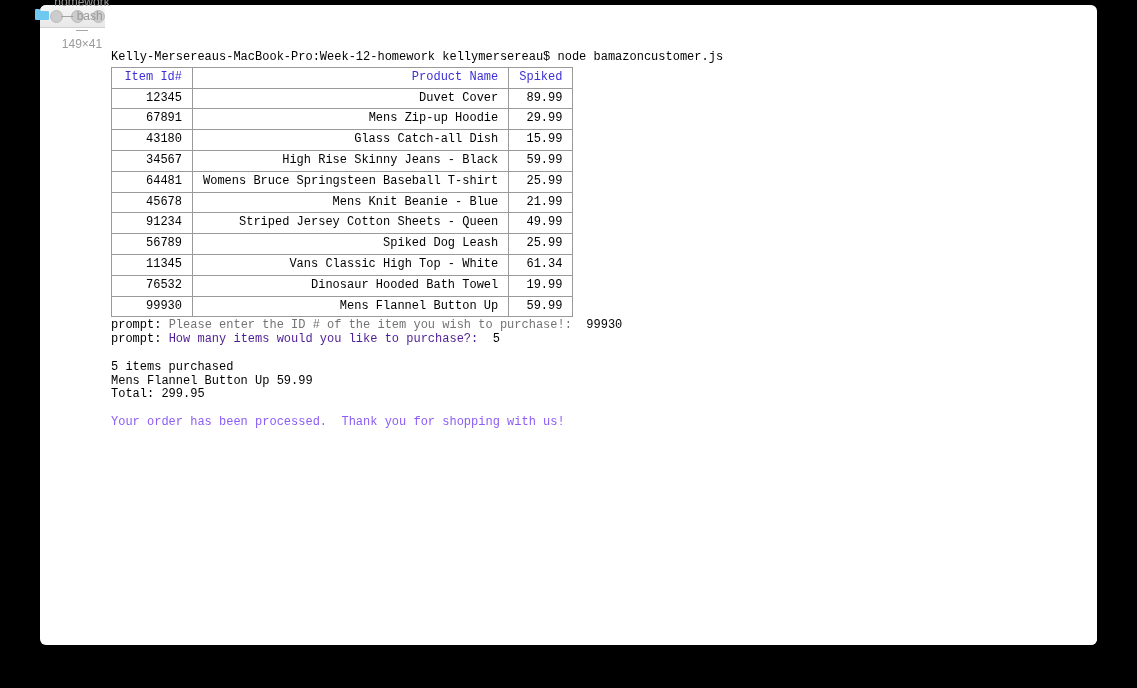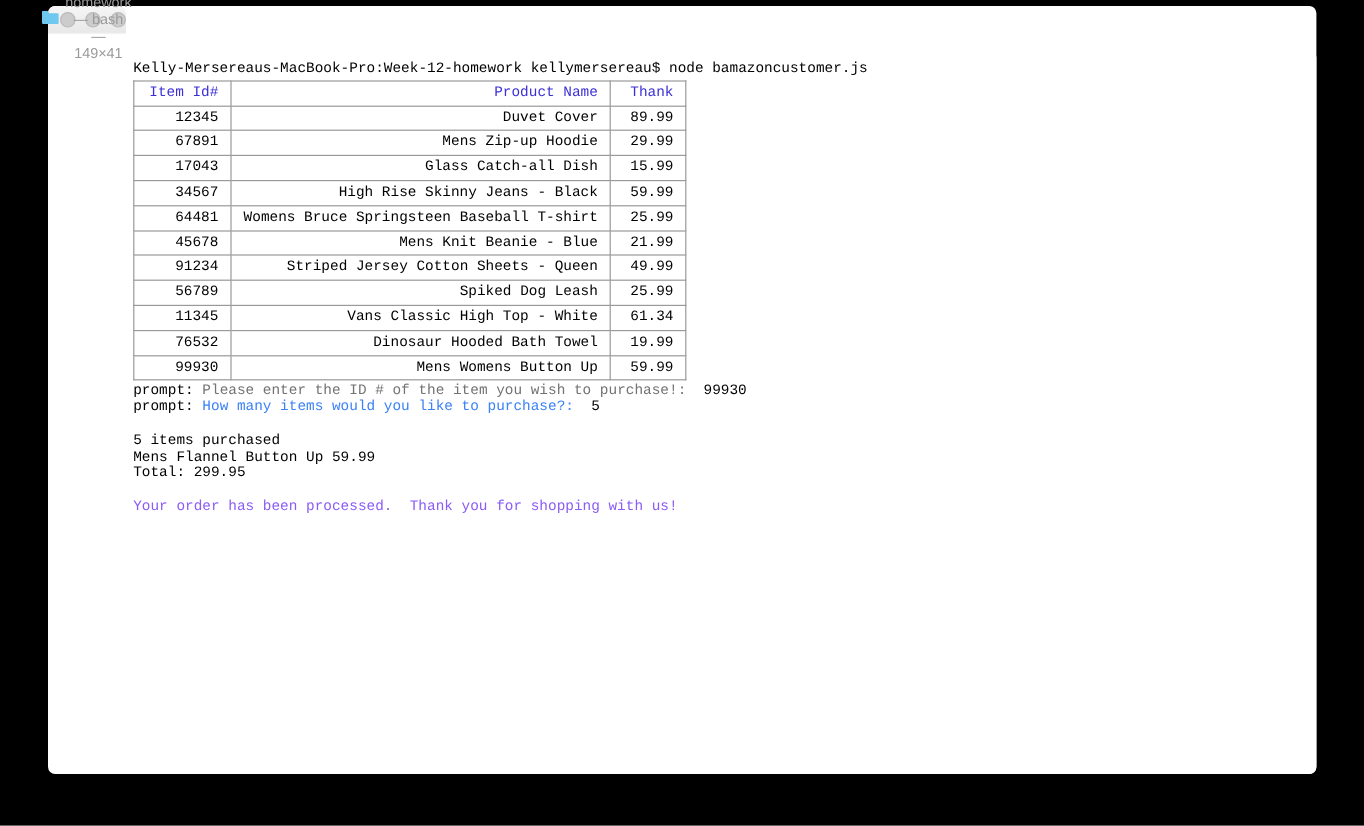--- a/index.html
+++ b/index.html
@@ -89,21 +89,21 @@
     font-weight: normal;
     white-space: pre;
   }
   table.ascii th {
     color: #3b2fd6;
   }
   .col-id { width: 60px; }
   .col-name { width: 292px; }
   .col-price { width: 42px; }
   .purple { color: #737373; }
-  .green  { color: #3b82f6; }
+  .green  { color: #4c1d95; }
   .cyan   { color: #8b5cf6; }
   .cursor {
     display: inline-block;
     width: 7px;
     height: 13px;
     border: 1px solid #888;
     vertical-align: text-bottom;
     margin-left: 2px;
   }
 </style>
@@ -129,36 +129,36 @@
 
   <div class="terminal-body">
 
     <div class="line"><span>Kelly-Mersereaus-MacBook-Pro</span>:<span>Week-12-homework</span> <span>kellymersereau</span><span>$</span> <span>node bamazoncustomer.js</span></div>
 
     <table class="ascii">
       <thead>
         <tr>
           <th class="col-id">Item Id#</th>
           <th class="col-name">Product Name</th>
-          <th class="col-price">Thank</th>
+          <th class="col-price">Spiked</th>
         </tr>
       </thead>
       <tbody id="tbody">
           <tr>
             <td class="col-id">12345</td>
             <td class="col-name">Duvet Cover</td>
             <td class="col-price">89.99</td>
           </tr>
           <tr>
             <td class="col-id">67891</td>
             <td class="col-name">Mens Zip-up Hoodie</td>
             <td class="col-price">29.99</td>
           </tr>
           <tr>
-            <td class="col-id">17043</td>
+            <td class="col-id">43180</td>
             <td class="col-name">Glass Catch-all Dish</td>
             <td class="col-price">15.99</td>
           </tr>
           <tr>
             <td class="col-id">34567</td>
             <td class="col-name">High Rise Skinny Jeans - Black</td>
             <td class="col-price">59.99</td>
           </tr>
           <tr>
             <td class="col-id">64481</td>
@@ -185,21 +185,21 @@
             <td class="col-name">Vans Classic High Top - White</td>
             <td class="col-price">61.34</td>
           </tr>
           <tr>
             <td class="col-id">76532</td>
             <td class="col-name">Dinosaur Hooded Bath Towel</td>
             <td class="col-price">19.99</td>
           </tr>
           <tr>
             <td class="col-id">99930</td>
-            <td class="col-name">Mens Womens Button Up</td>
+            <td class="col-name">Mens Flannel Button Up</td>
             <td class="col-price">59.99</td>
           </tr>
         </tbody>
     </table>
 
     <div class="line"><span>prompt:</span> <span class="purple">Please enter the ID # of the item you wish to purchase!:</span>  <span>99930</span></div>
     <div class="line"><span>prompt:</span> <span class="green">How many items would you like to purchase?:</span>  <span>5</span></div>
 
     <div class="line">&nbsp;</div>
 

